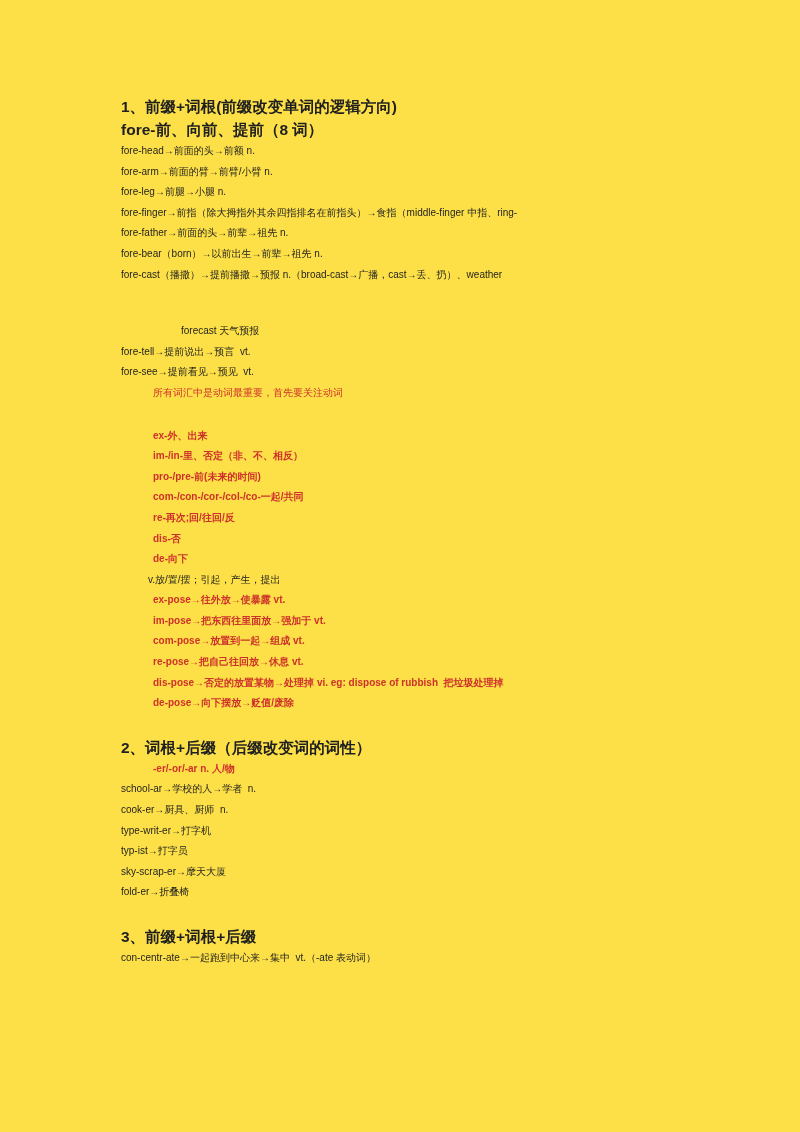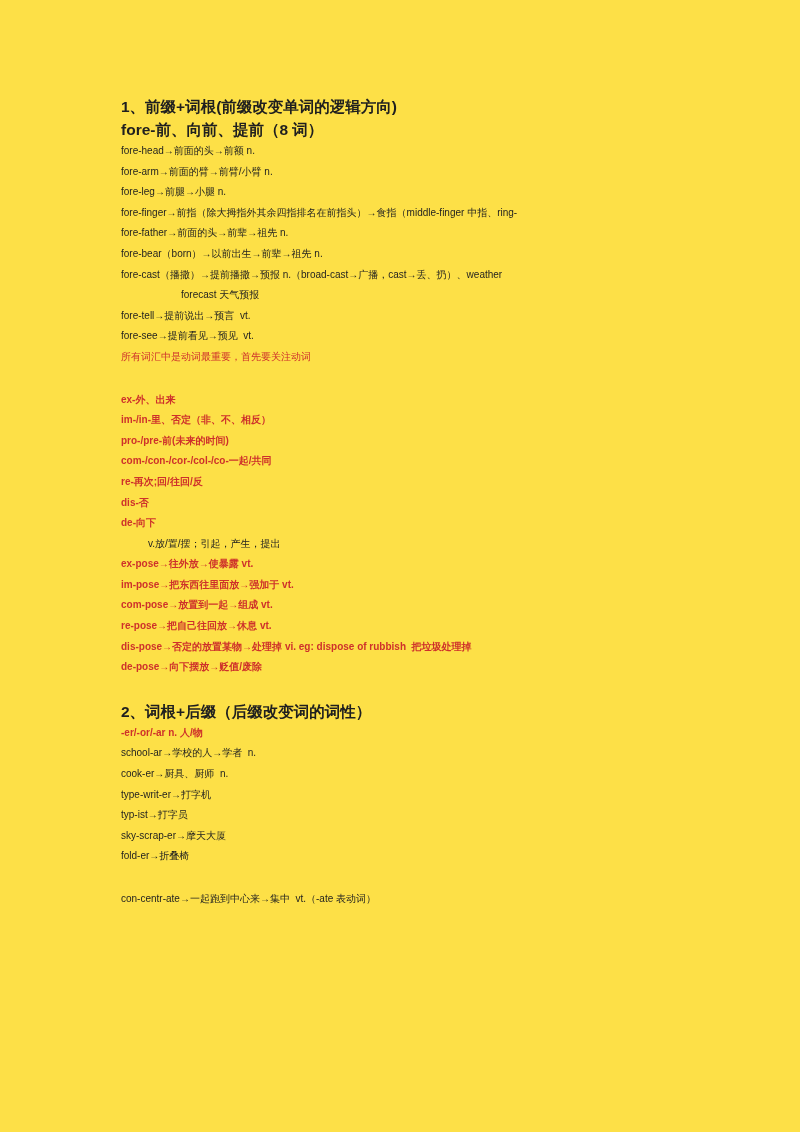--- a/index.html
+++ b/index.html
@@ -13,39 +13,39 @@
     position:relative; width:800px; height:1132px; background:#fde047; overflow:hidden;
   }
   .content {
     position:absolute; left:121px; top:95px; width:666px; color:var(--ink);
   }
   .line {
     font-size:10px; line-height:20.6px; white-space:pre; color:var(--ink);
   }
   .line.h { font-size:15.5px; line-height:23px; }
   .line.bold { font-weight:bold; }
-  .line.red { color:var(--red); }
+  .line.red { color:var(--red);margin-left:32px; }
   .gap { height:22px; }
   .u { text-underline-offset:2px; }
 </style>
 </head>
 <body style="background: rgb(255, 255, 255);">
 
 <div class="page">
   <div class="content" id="doc-content">
       <div class="line h bold">1、前缀+词根(前缀改变单词的逻辑方向)</div>
       <div class="line h bold">fore-前、向前、提前（8 词）</div>
       <div class="line">fore-head→前面的头→前额 n.</div>
       <div class="line">fore-arm→前面的臂→前臂/小臂 n.</div>
       <div class="line">fore-leg→前腿→小腿 n.</div>
       <div class="line">fore-finger→前指（除大拇指外其余四指排名在前指头）→食指（middle-finger 中指、ring-</div>
       <div class="line">fore-father→前面的头→前辈→祖先 n.</div>
       <div class="line">fore-bear（born）→以前出生→前辈→祖先 n.</div>
       <div class="line">fore-cast（播撒）→提前播撒→预报 n.（broad-cast→广播，cast→丢、扔）、weather</div>
-      <div class="line" style="padding-left: 60px;">forecast 天气预报</div>
+      <div class="line" style="padding-left: 60px; margin-top: 36px;">forecast 天气预报</div>
       <div class="line">fore-tell→提前说出→预言  vt.</div>
       <div class="line">fore-see→提前看见→预见  vt.</div>
       <div class="line red">所有词汇中是动词最重要，首先要关注动词</div>
       <div class="gap"></div>
       <div class="line bold red">ex-外、出来</div>
       <div class="line bold red">im-/in-里、否定（非、不、相反）</div>
       <div class="line bold red">pro-/pre-前(未来的时间)</div>
       <div class="line bold red">com-/con-/cor-/col-/co-一起/共同</div>
       <div class="line bold red">re-再次;回/往回/反</div>
       <div class="line bold red">dis-否</div>
@@ -60,15 +60,16 @@
       <div class="gap"></div>
       <div class="line h bold">2、词根+后缀（后缀改变词的词性）</div>
       <div class="line bold red">-er/-or/-ar n. 人/物</div>
       <div class="line">school-ar→学校的人→学者  n.</div>
       <div class="line">cook-er→厨具、厨师  n.</div>
       <div class="line">type-writ-er→打字机</div>
       <div class="line">typ-ist→打字员</div>
       <div class="line">sky-scrap-er→摩天大厦</div>
       <div class="line">fold-er→折叠椅</div>
       <div class="gap"></div>
+      <div class="line h bold">3、前缀+词根+后缀</div>
       <div class="line">con-centr-ate→一起跑到中心来→集中  vt.（-ate 表动词）</div>
     </div>
 </div>
 
 </body></html>

